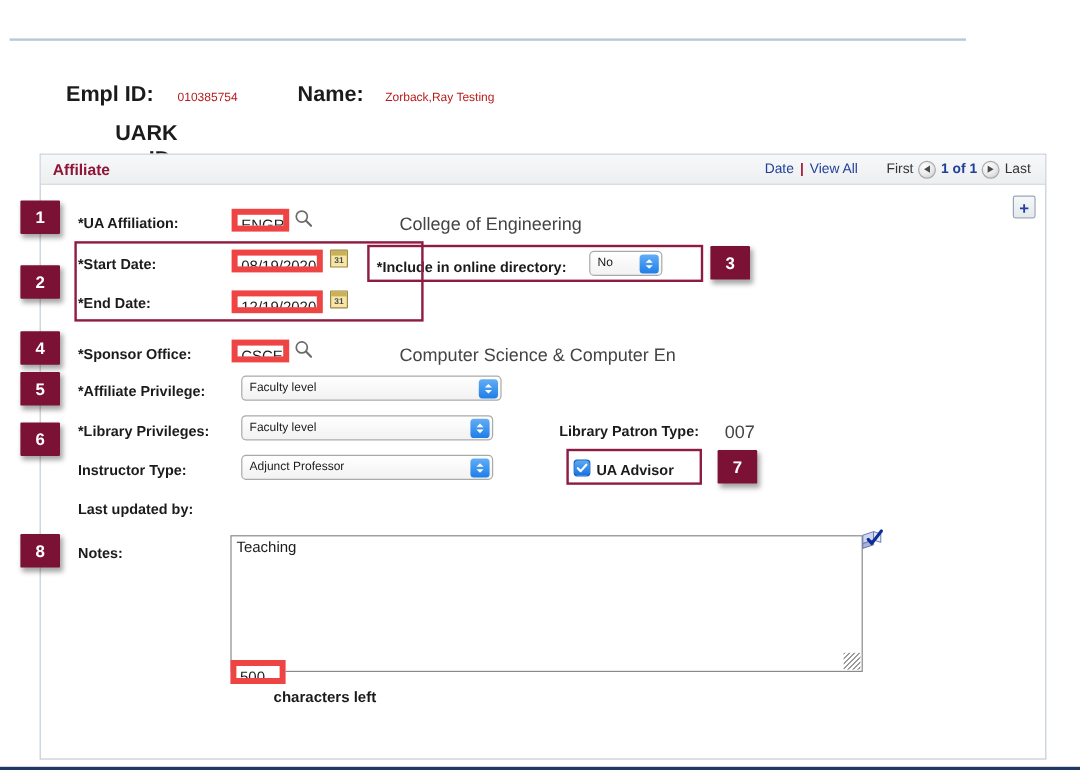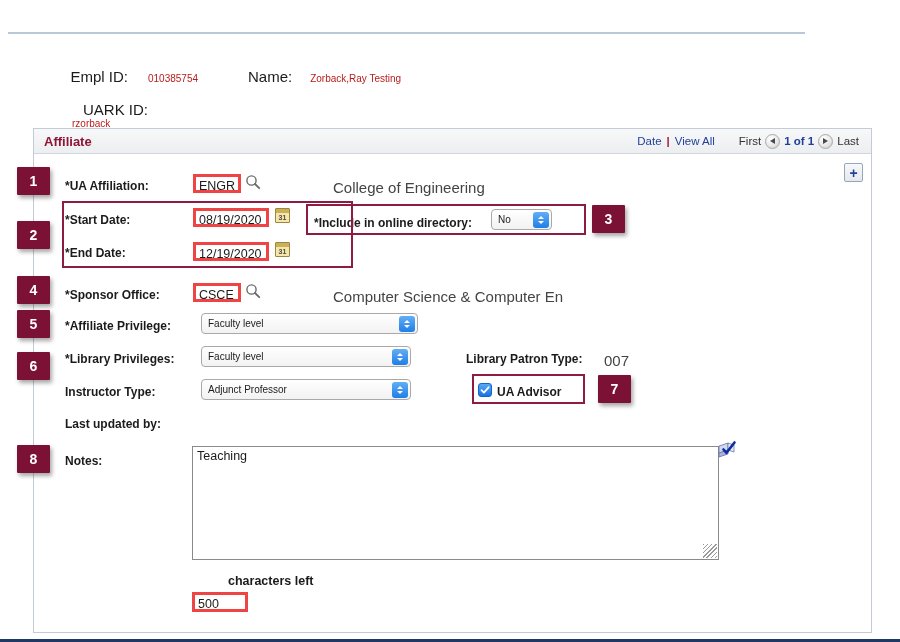--- a/index.html
+++ b/index.html
@@ -47,23 +47,23 @@
     letter-spacing: .1px;
   }
 
   
   .id-row {
     position: absolute;
     display: flex;
     align-items: baseline;
   }
   .id-label {
-    font-weight: normal;
-    color: #1b1b1b;
-    font-size: 15px;
+    font-weight: bold;
+    color: #1b1b1b;
+    font-size: 18px;
     text-align: right;
   }
   .id-value {
     color: #b91c1c;
     font-size: 10px;
   }
 
   
   #affiliate-panel {
     position: absolute;
@@ -161,21 +161,21 @@
   .f-static {
     position: absolute;
     font-size: 15px;
     color: #444;
     white-space: nowrap;
     font-weight: normal;
   }
   .txt-input {
     position: absolute;
     box-sizing: border-box;
-    border: 3px solid #ef4444;
+    border: 5px solid #ef4444;
     background: #fff;
     font-family: "Liberation Sans", sans-serif;
     font-size: 12.5px;
     color: #1b1b1b;
     padding: 1px 3px;
     height: 19px;
     line-height: 16px;
     overflow: hidden;
     white-space: nowrap;
   }
@@ -279,22 +279,22 @@
         #9a9a9a 0 1px, transparent 1px 3px);
   }
   #spellcheck-icon {
     position: absolute;
     left: 716px; top: 440px;
     width: 22px; height: 20px;
   }
 
   #chars-left-input {
     position: absolute;
-    left: 192px; top: 592px;
-    width: 56px; height: 20px;
+    left: 192px; top: 550px;
+    width: 46px; height: 20px;
   }
   #chars-left-label {
     position: absolute;
     left: 228px; top: 574px;
     font-weight: bold;
     font-size: 12.5px;
     color: #1b1b1b;
   }
 
   

